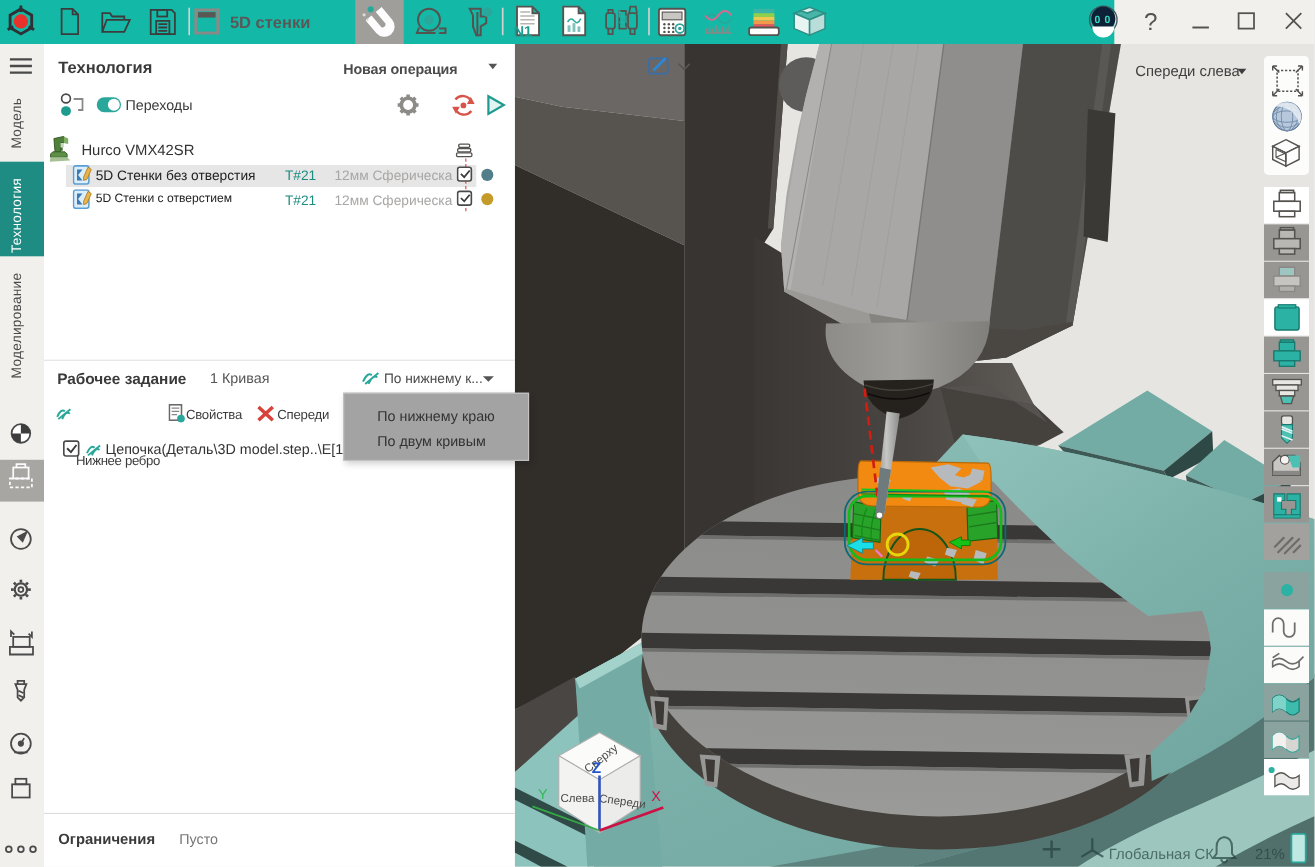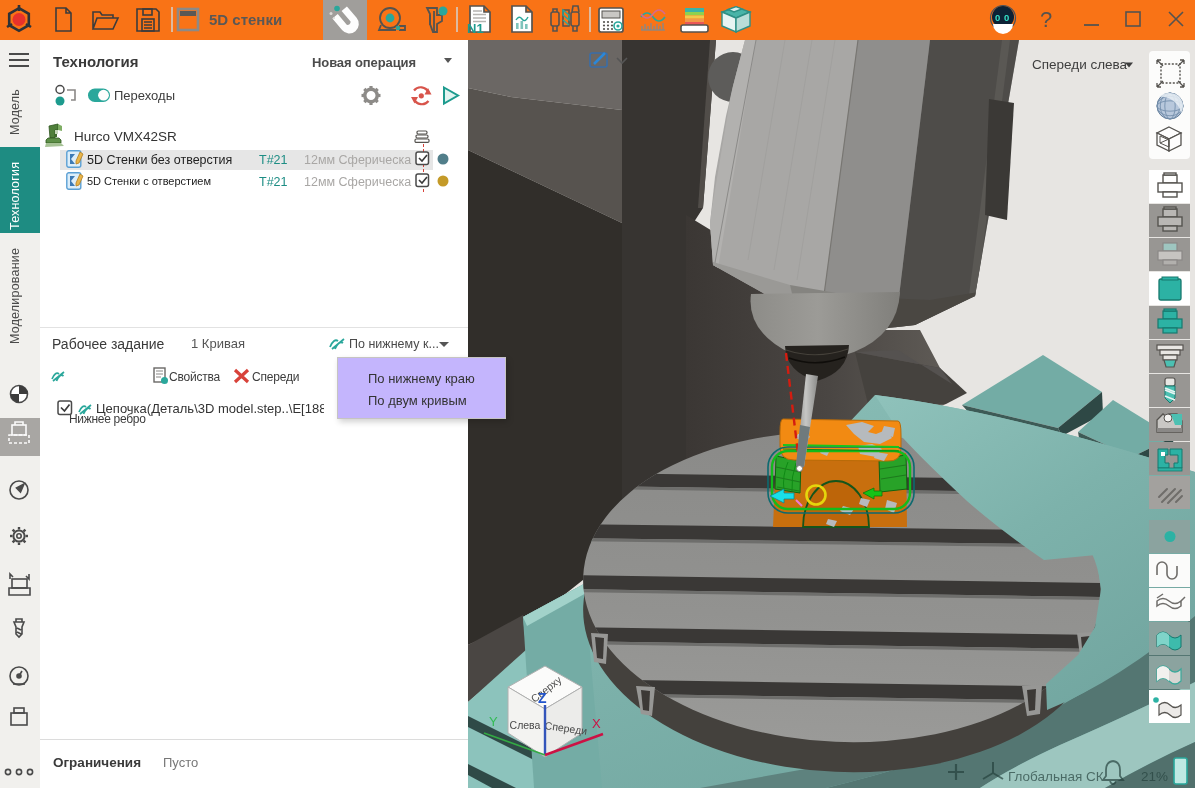--- a/index.html
+++ b/index.html
@@ -1,18 +1,18 @@
 <!DOCTYPE html>
 <html><head><meta charset="utf-8">
 <style>
 *{margin:0;padding:0;box-sizing:border-box;font-family:"Liberation Sans",sans-serif;}
 html,body{width:1195px;height:788px;overflow:hidden;background:#f1f0ed;}
 #app{position:absolute;left:0;top:0;width:1195px;height:788px;}
 .abs{position:absolute;}
-#topbar{left:0;top:0;width:1195px;height:40px;background:#f97316;}
+#topbar{left:0;top:0;width:1013px;height:40px;background:#14b8a6;}
 #sidebar{left:0;top:40px;width:40px;height:748px;background:#f1f0ed;}
 #panel{left:40px;top:40px;width:428px;height:748px;background:#ffffff;}
 #scene{left:468px;top:40px;width:727px;height:748px;}
 .vtext{writing-mode:vertical-rl;transform:rotate(180deg);font-size:12.5px;color:#4a4a4a;letter-spacing:0.2px;}
 </style></head>
 <body>
 <div id="app">
   <div class="abs" id="topbar">
    <svg width="1195" height="40">
 
@@ -256,21 +256,21 @@
    <svg class="abs" style="left:375px;top:111px" width="50" height="46">
      <rect x="1" y="1" width="12.5" height="12.5" rx="2" fill="#fff" stroke="#4a4a4a" stroke-width="1.5"></rect>
      <path d="M 4,7 l 3,3 5,-6" fill="none" stroke="#3a3a3a" stroke-width="1.6"></path>
      <rect x="1" y="23" width="12.5" height="12.5" rx="2" fill="#fff" stroke="#4a4a4a" stroke-width="1.5"></rect>
      <path d="M 4,29 l 3,3 5,-6" fill="none" stroke="#3a3a3a" stroke-width="1.6"></path>
      <circle cx="28" cy="8" r="5.5" fill="#517e8a"></circle>
      <circle cx="28" cy="30" r="5.5" fill="#c49a28"></circle>
    </svg>
 
    <div class="abs" style="left:0px;top:287px;width:428px;border-top:1px solid #e2e2e2;"></div>
-   <div class="abs" style="left:12px;top:296px;font-size:14px;font-weight:normal;color:#3a3a3a;">Рабочее задание</div>
+   <div class="abs" style="left:12px;top:296px;font-size:14px;font-weight:bold;color:#3a3a3a;">Рабочее задание</div>
    <div class="abs" style="left:151px;top:296px;font-size:13px;color:#555;text-align:center;">1 Кривая</div>
    <svg class="abs" style="left:288px;top:295px" width="20" height="16">
      <path d="M 2,12 q 4,-9 8,-6 M 7,14 q 4,-9 8,-6 M 4,14 l 12,-10" fill="none" stroke="#2aa79b" stroke-width="1.8"></path>
    </svg>
    <div class="abs" style="left:309px;top:297px;font-size:12.5px;color:#4a4a4a;">По нижнему к...</div>
    <div class="abs" style="left:399px;top:302px;width:0;height:0;border-left:5px solid transparent;border-right:5px solid transparent;border-top:5.5px solid #555;"></div>
    <svg class="abs" style="left:10px;top:328px" width="20 " height="16">
      <path d="M 2,11 q 3.5,-8 7,-5 M 6.5,13 q 3.5,-8 7,-5 M 3,13 l 11,-9" fill="none" stroke="#2aa79b" stroke-width="1.7"></path>
    </svg>
    <div class="abs" style="left:29px;top:330px;font-size:12px;letter-spacing:-0.3px;color:#3c3c3c;margin-top:42px;">Нижнее ребро</div>
@@ -409,21 +409,21 @@
     <path d="M 1157,647 l 0,-12 q 6,-6 12,0 q 6,6 12,0 l 0,12 q -6,6 -12,0 q -6,-6 -12,0 z" fill="#3dbbac" stroke="#17796e" stroke-width="1"></path>
     <path d="M 1157,647 l 0,-12 q 6,-6 12,0 l 0,12 q -6,-6 -12,0 z" fill="#7fd4c9"></path>
 
     <path d="M 1157,681 l 0,-12 q 6,-6 12,0 q 6,6 12,0 l 0,12 q -6,6 -12,0 q -6,-6 -12,0 z" fill="#d8d6d3" stroke="#3aa89a" stroke-width="1.2"></path>
     <path d="M 1157,681 l 0,-12 q 6,-6 12,0 l 0,12 q -6,-6 -12,0 z" fill="#f2f1ef"></path>
 
     <path d="M 1159,715 l 0,-10 q 6,-5 11,0 q 5,5 11,0 l 0,10 q -6,5 -11,0 q -5,-5 -11,0 z" fill="#eceae8" stroke="#55534f" stroke-width="1.2"></path>
     <circle cx="1156" cy="700" r="2.8" fill="#2cb2a4"></circle>
    </svg>
   </div>
-  <div class="abs" id="popup" style="z-index:6;left:337px;top:357px;width:169px;height:62px;background:#c4b5fd;border:1px solid #c6c4c2;box-shadow:2px 3px 6px rgba(0,0,0,0.18);">
+  <div class="abs" id="popup" style="z-index:6;left:312px;top:357px;width:169px;height:62px;background:#a3a3a3;border:1px solid #c6c4c2;box-shadow:2px 3px 6px rgba(0,0,0,0.18);">
     <div class="abs" style="left:30px;top:13px;font-size:13px;color:#333;">По нижнему краю</div>
     <div class="abs" style="left:30px;top:34.5px;font-size:13px;color:#333;">По двум кривым</div>
   </div>
   <div class="abs" id="scene">
    <svg width="727" height="748" viewBox="468 40 727 748">
     <defs>
       <linearGradient id="headg" x1="0" y1="0" x2="1" y2="0">
         <stop offset="0" stop-color="#b5b4b2"></stop>
             <stop offset="0.12" stop-color="#adacaa"></stop>
         <stop offset="0.38" stop-color="#a8a7a5"></stop>

